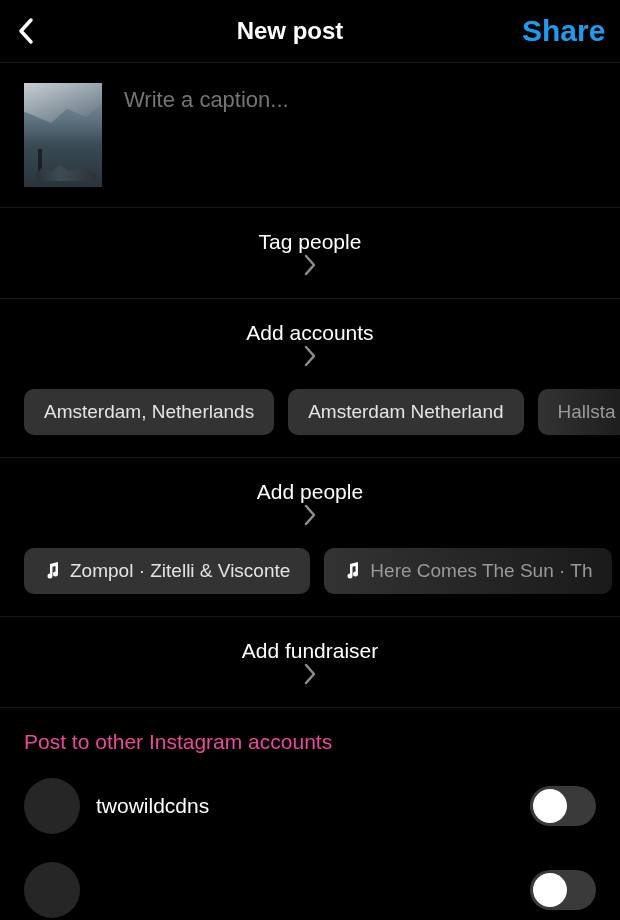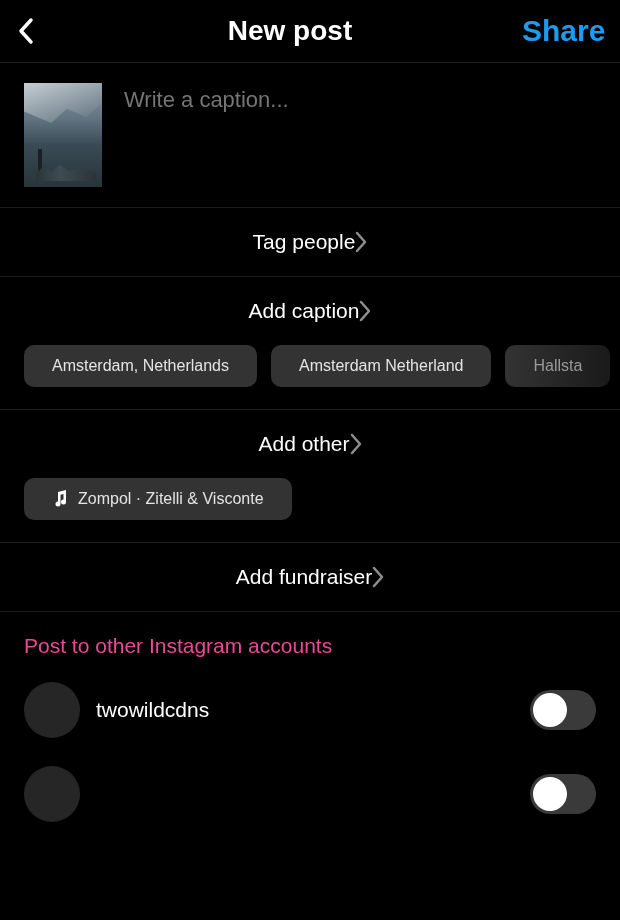--- a/index.html
+++ b/index.html
@@ -22,21 +22,21 @@
       justify-content: space-between;
       padding: 14px 18px;
       border-bottom: 1px solid #1a1a1a;
     }
     .back-btn {
       width: 40px;
       display: flex;
       align-items: center;
     }
     .title {
-      font-size: 28px;
+      font-size: 24px;
       font-weight: 700;
       text-align: center;
       flex: 1;
     }
     .share-btn {
       font-size: 30px;
       font-weight: 600;
       color: #1d9bf0;
       width: 80px;
       text-align: right;
@@ -95,40 +95,41 @@
       outline: none;
       width: 100%;
       padding-top: 4px;
     }
     .section {
       border-top: 1px solid #1a1a1a;
     }
     .row {
       display: flex;
       align-items: center;
-      justify-content: center;
+      justify-content: space-between;
       padding: 22px 24px;
       cursor: pointer;
+      flex-direction: column;
     }
     .row-label {
       font-size: 21px;
       font-weight: 400;
       color: #fff;
     }
     .chips {
       display: flex;
       gap: 14px;
       padding: 0 24px 22px 24px;
       overflow: hidden;
     }
     .chip {
       background: #333333;
       color: #e4e4e4;
-      font-size: 16px;
-      padding: 12px 28px;
+      font-size: 19px;
+      padding: 12px 20px;
       border-radius: 10px;
       white-space: nowrap;
       display: flex;
       align-items: center;
       gap: 10px;
       cursor: pointer;
       flex-shrink: 0;
     }
     .chip.fade {
       background: linear-gradient(90deg, #333333 0%, #1a1a1a 100%);
@@ -207,52 +208,60 @@
     <div class="chevron-right">
       <svg width="12" height="22" viewBox="0 0 12 22">
           <polyline points="2,2 10,11 2,20" fill="none" stroke="#8e8e8e" stroke-width="2.5" stroke-linecap="round" stroke-linejoin="round"></polyline>
         </svg>
     </div>
   </div>
 </div>
 
 <div class="section">
   <div class="row">
-    <div class="row-label">Add caption</div>
+    <div class="row-label">Add accounts</div>
     <div class="chevron-right">
       <svg width="12" height="22" viewBox="0 0 12 22">
           <polyline points="2,2 10,11 2,20" fill="none" stroke="#8e8e8e" stroke-width="2.5" stroke-linecap="round" stroke-linejoin="round"></polyline>
         </svg>
     </div>
   </div>
   <div class="chips">
     <div class="chip">Amsterdam, Netherlands</div>
     <div class="chip">Amsterdam Netherland</div>
     <div class="chip fade">Hallsta</div>
   </div>
 </div>
 
 <div class="section">
   <div class="row">
-    <div class="row-label">Add other</div>
+    <div class="row-label">Add people</div>
     <div class="chevron-right">
       <svg width="12" height="22" viewBox="0 0 12 22">
           <polyline points="2,2 10,11 2,20" fill="none" stroke="#8e8e8e" stroke-width="2.5" stroke-linecap="round" stroke-linejoin="round"></polyline>
         </svg>
     </div>
   </div>
   <div class="chips">
     <div class="chip">
       <span class="music-icon">
         <svg width="16" height="18" viewBox="0 0 16 18">
             <path d="M6 2 L14 0 L14 12 A2.5 2.5 0 1 1 11.5 9.5 L11.5 4 L8.5 4.7 L8.5 14 A2.5 2.5 0 1 1 6 11.5 Z" fill="#fff"></path>
           </svg>
       </span>
       <span>Zompol · Zitelli &amp; Visconte</span>
     </div>
+    <div class="chip fade">
+      <span class="music-icon">
+        <svg width="16" height="18" viewBox="0 0 16 18">
+            <path d="M6 2 L14 0 L14 12 A2.5 2.5 0 1 1 11.5 9.5 L11.5 4 L8.5 4.7 L8.5 14 A2.5 2.5 0 1 1 6 11.5 Z" fill="#fff"></path>
+          </svg>
+      </span>
+      <span>Here Comes The Sun · Th</span>
+    </div>
   </div>
 </div>
 
 <div class="section">
   <div class="row">
     <div class="row-label">Add fundraiser</div>
     <div class="chevron-right">
       <svg width="12" height="22" viewBox="0 0 12 22">
           <polyline points="2,2 10,11 2,20" fill="none" stroke="#8e8e8e" stroke-width="2.5" stroke-linecap="round" stroke-linejoin="round"></polyline>
         </svg>

